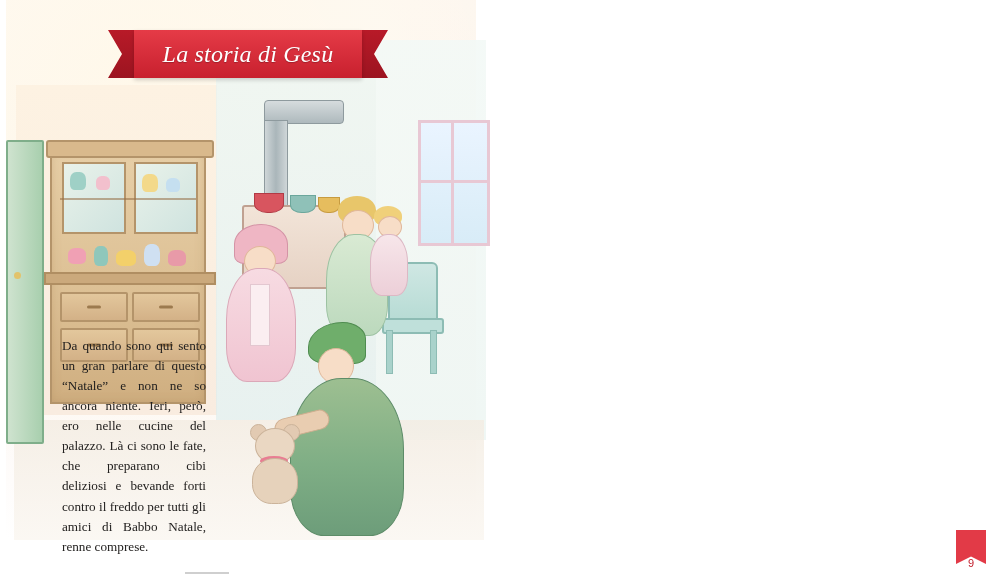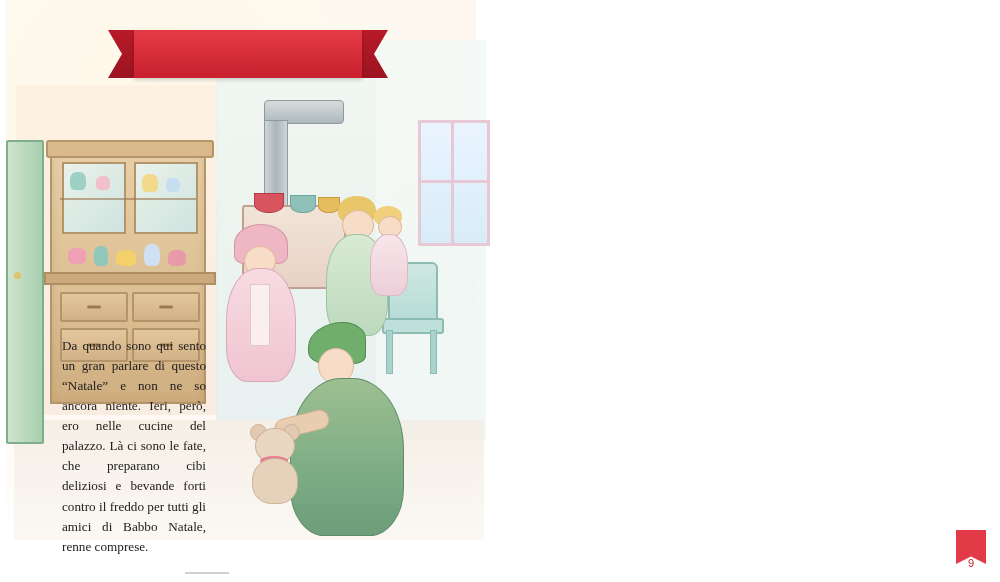--- a/index.html
+++ b/index.html
@@ -449,20 +449,21 @@
         <div class="t-head"></div>
         <div class="t-bow"></div>
         <div class="t-body"></div>
       </div>
     </div>
 
     <div class="banner">
       <div class="banner-tail left"></div>
       <div class="banner-tail right"></div>
       <div class="banner-ribbon"></div>
+      <div class="banner-title">La storia di Gesù</div>
     </div>
 
     <div class="text-left">
       <p>Da quando sono qui sento un gran parlare di questo “Natale” e non ne so ancora niente. Ieri, però, ero nelle cucine del palazzo. Là ci sono le fate, che preparano cibi deliziosi e bevande forti contro il freddo per tutti gli amici di Babbo Natale, renne comprese.</p>
     </div>
   </div>
 
   <div class="page-right">
 
     <div class="page-badge">

